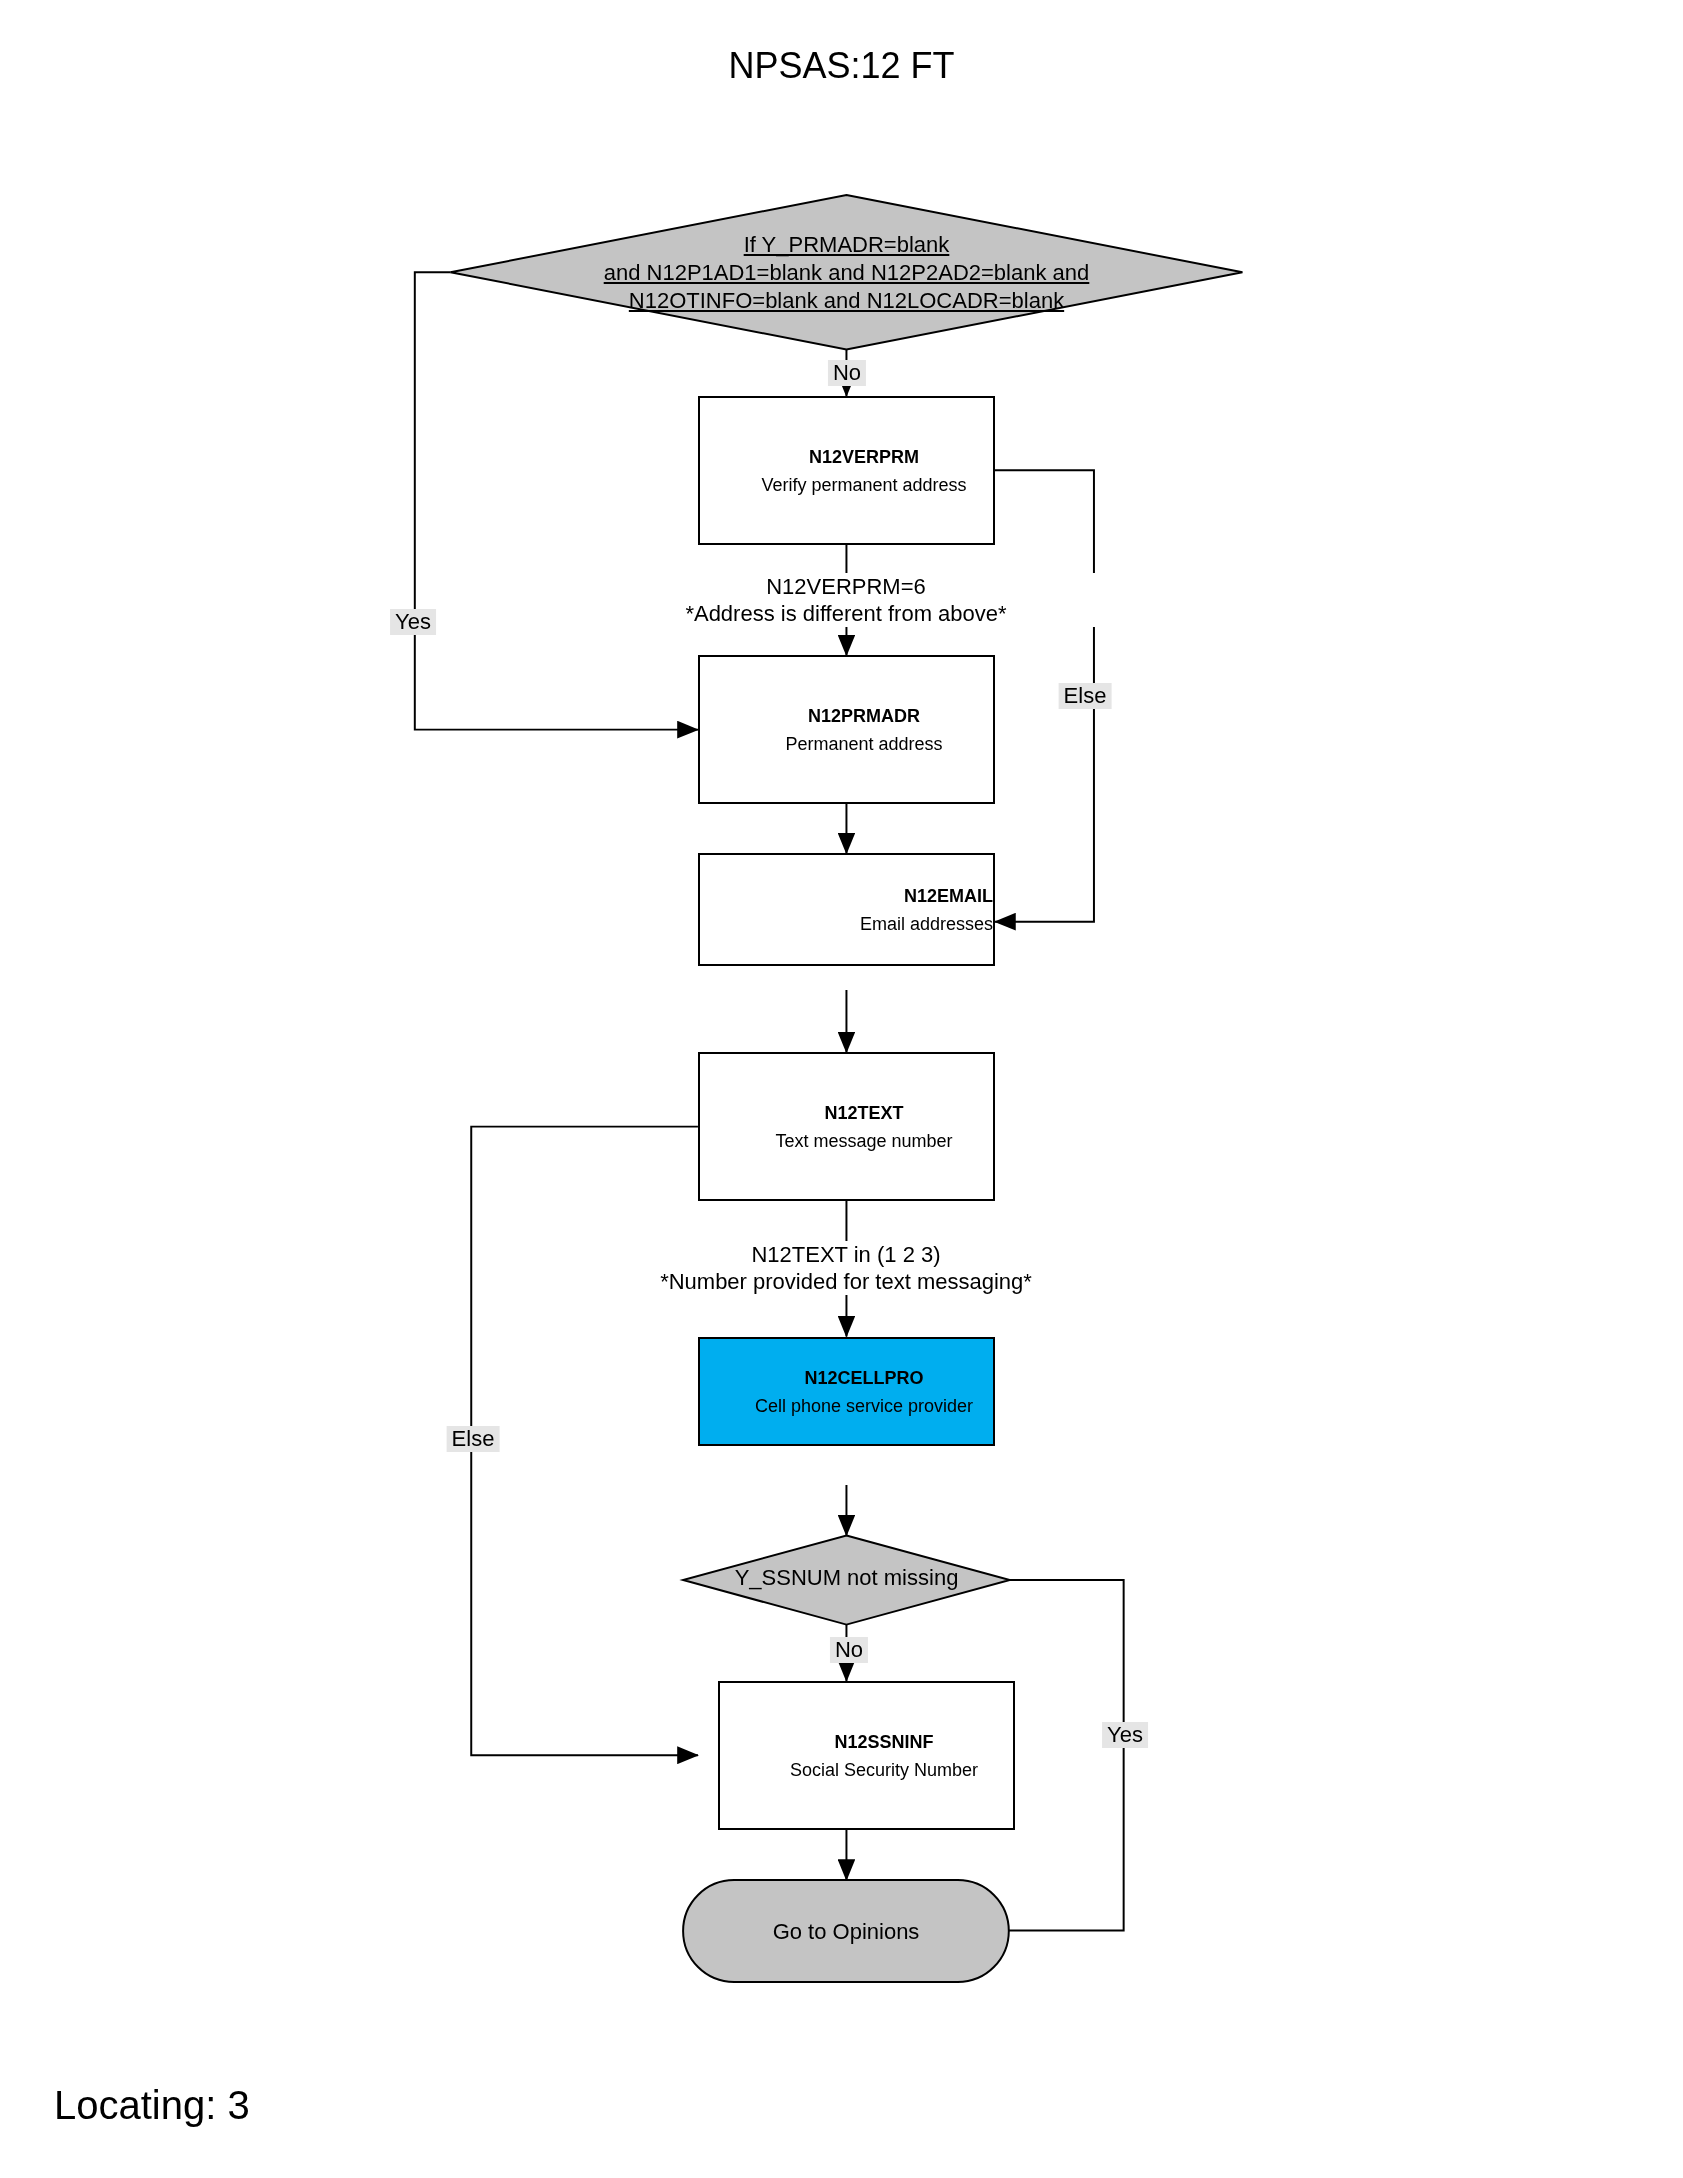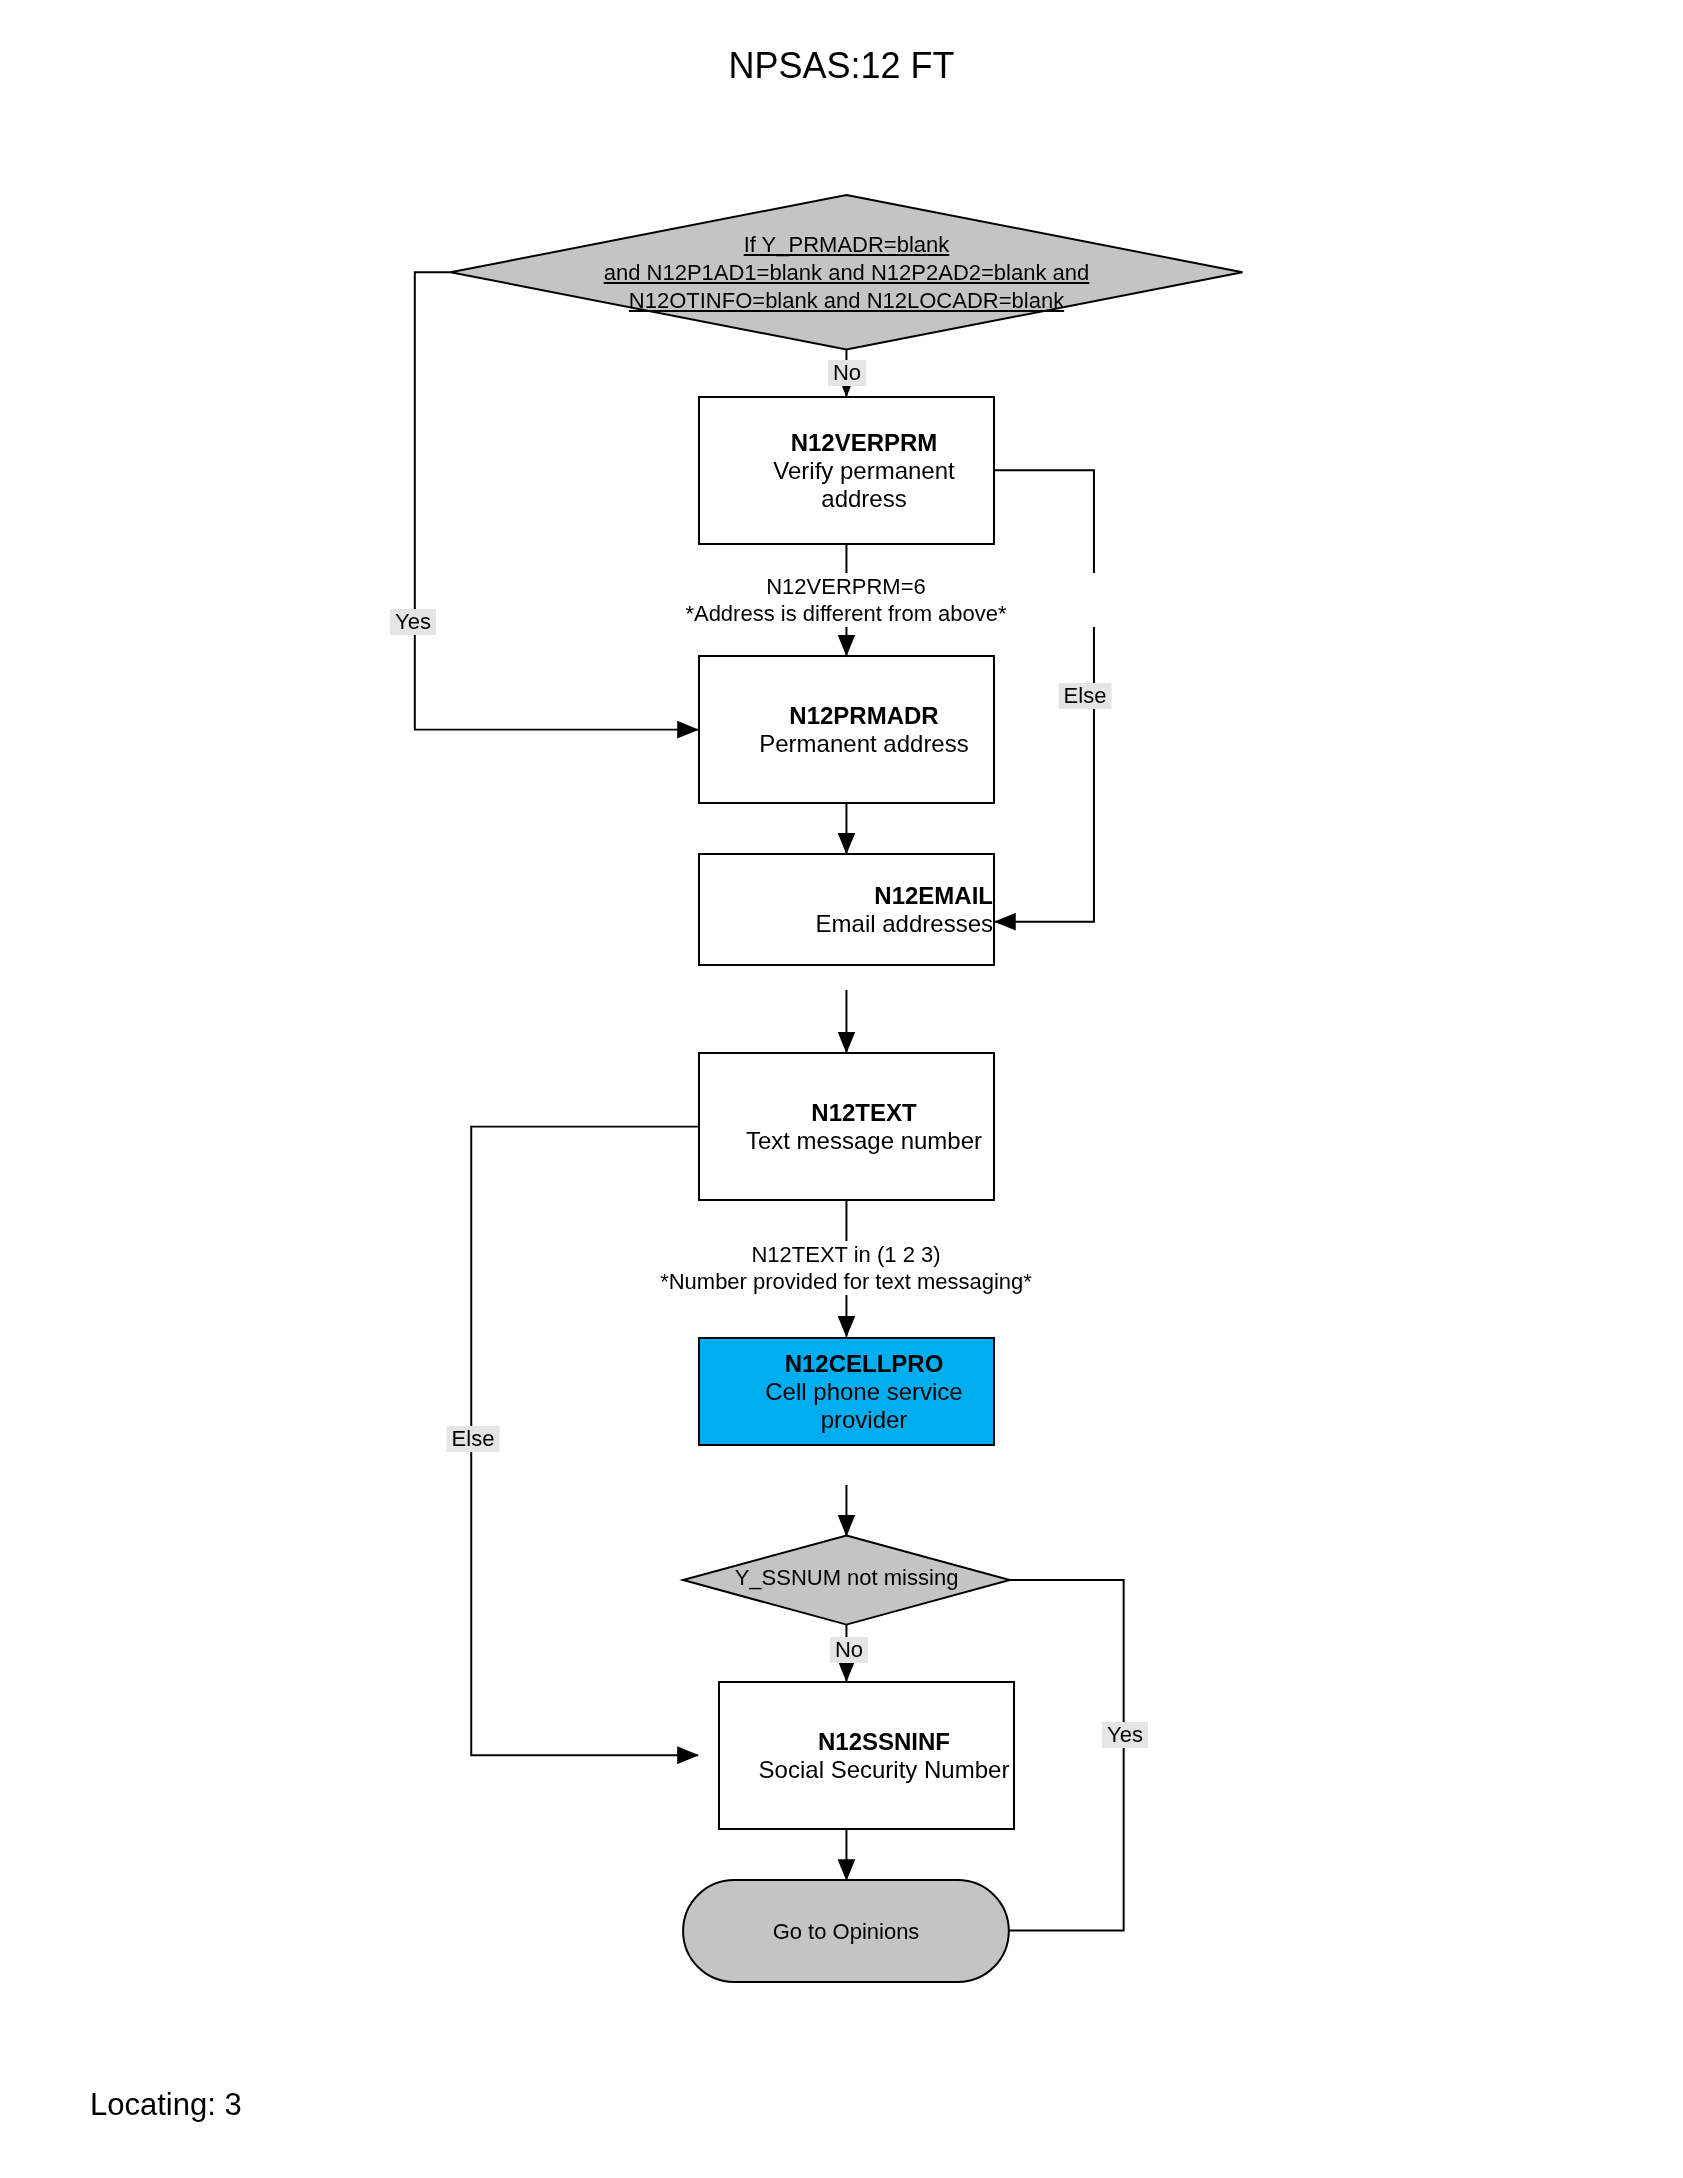--- a/index.html
+++ b/index.html
@@ -13,40 +13,40 @@
   }
   svg.connectors{position:absolute;left:0;top:0;z-index:0;}
   .node{
     position:absolute;
     box-sizing:border-box;
     display:flex;flex-direction:column;justify-content:center;align-items:center;
     text-align:center;
     border:2px solid #000;
     background:#ffffff;
     z-index:2;
-    font-size:24px;line-height:28px;padding-left:35px;
+    font-size:18px;line-height:28px;padding-left:35px;
   }
   .node .name{font-weight:bold;}
   .node.highlight{background:#00aeef;}
   .txt{position:absolute;z-index:3;font-size:22px;line-height:28px;text-align:center;}
   .edge-label{
     position:absolute;z-index:3;
     font-size:22px;line-height:24px;
     background:#e5e5e5;
     padding:1px 5px;
     transform:translate(-50%,-50%);
     white-space:nowrap;
   }
   .page-title{
     position:absolute;left:594px;top:46px;width:495px;
     text-align:center;font-size:36px;line-height:40px;z-index:3;
   }
   .footer-note{
     position:absolute;left:54px;top:2087px;
-    font-size:31px;line-height:36px;z-index:3;margin-left:36px;
+    font-size:40px;line-height:36px;z-index:3;
   }
   .caption{position:absolute;z-index:3;font-size:22px;line-height:27px;text-align:center;background:#fff;}
 </style>
 </head>
 <body>
 
 <div class="page">
 
   <svg class="connectors" width="1683" height="2178" viewBox="0 0 1700 2200">
     <defs>

